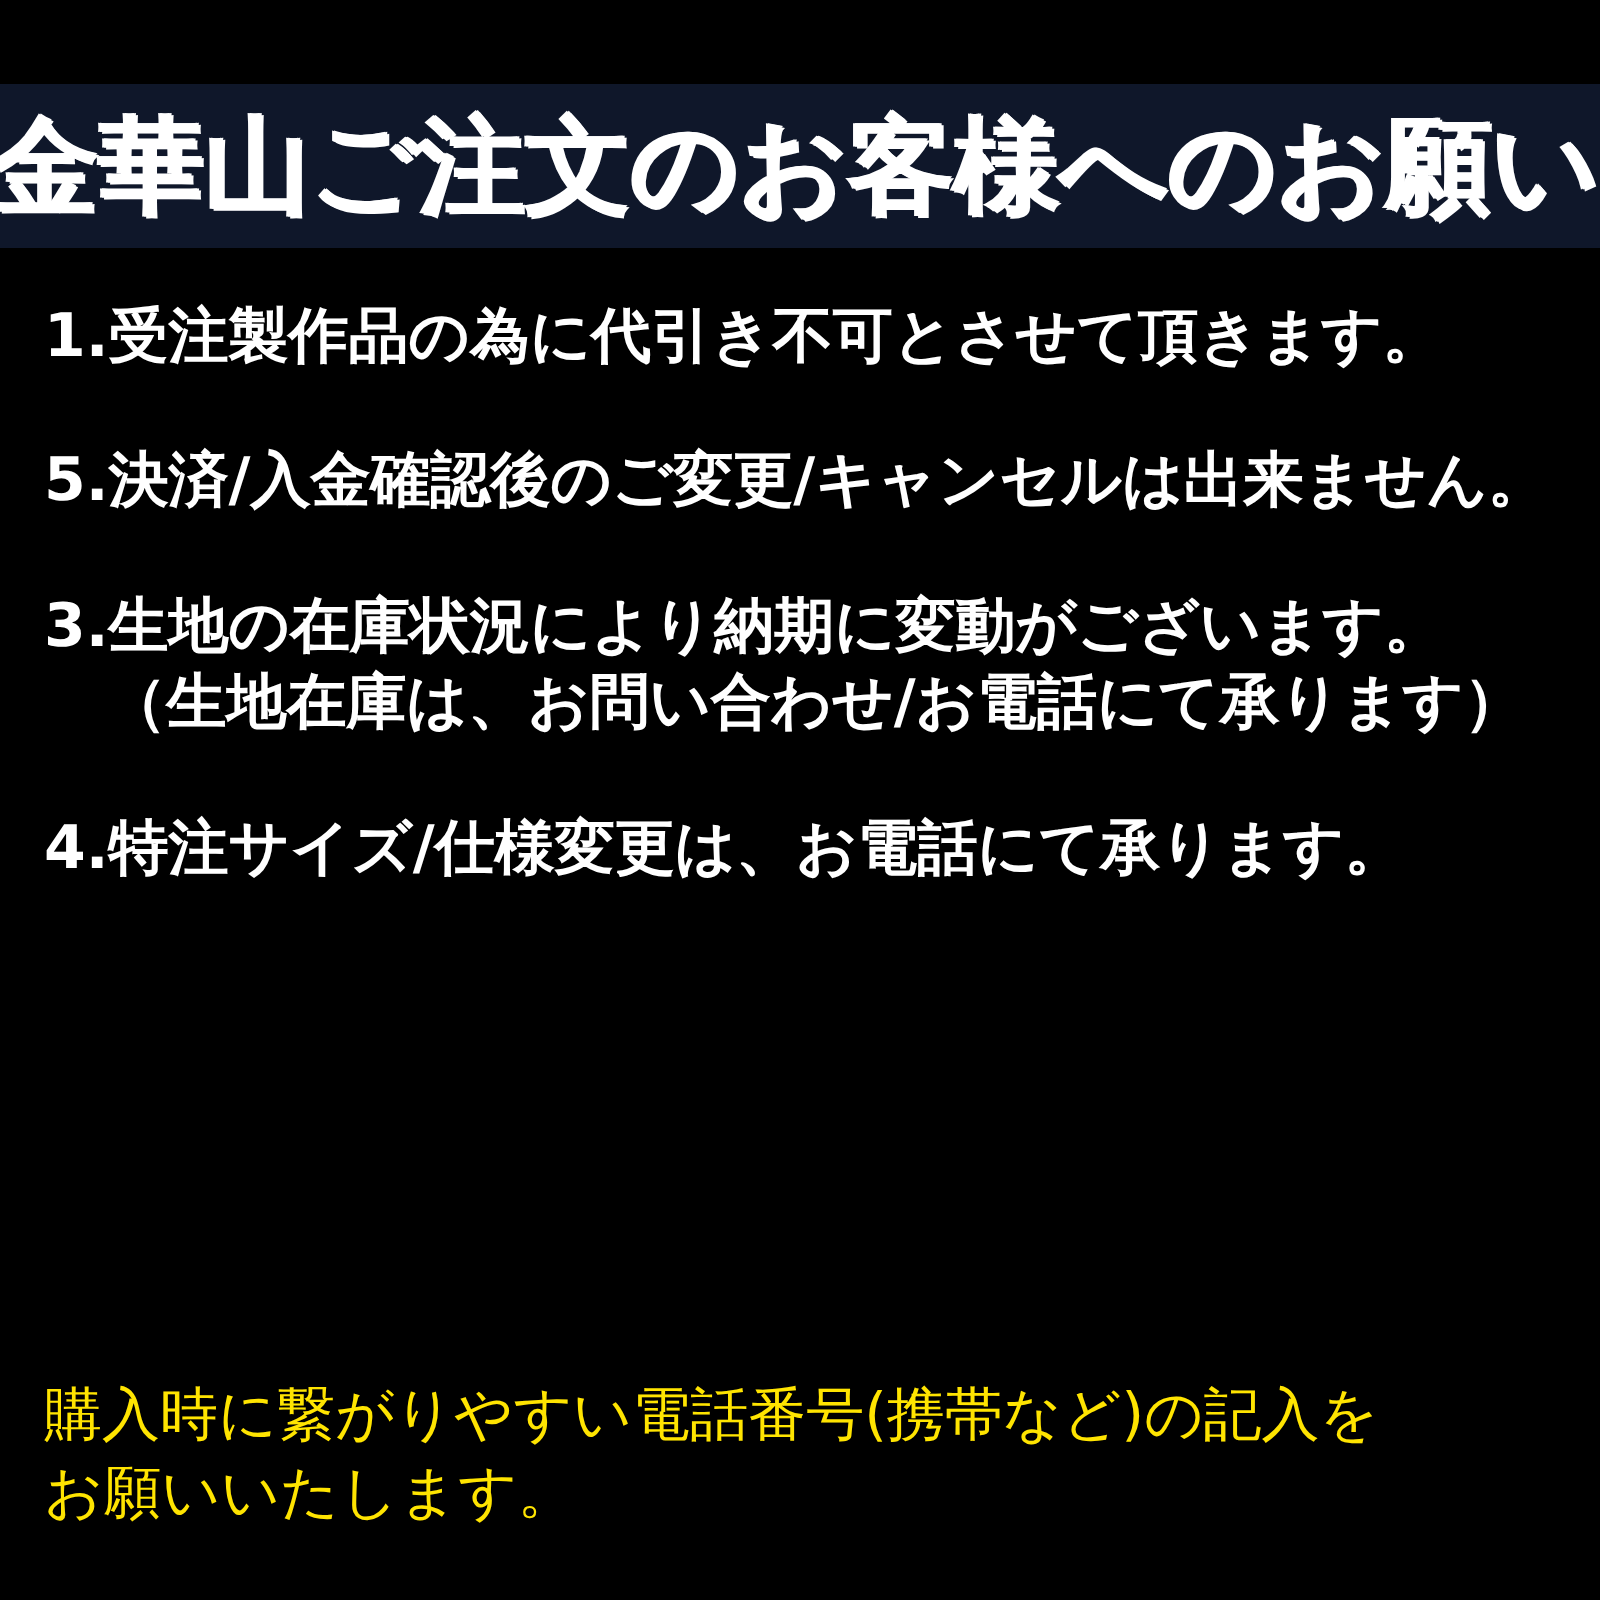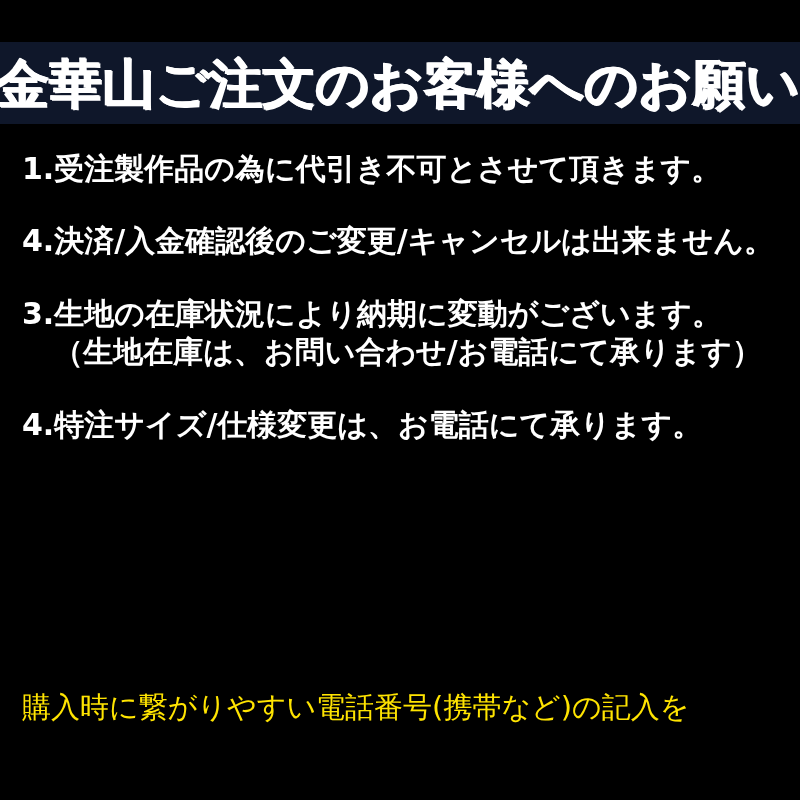--- a/index.html
+++ b/index.html
@@ -85,34 +85,35 @@
     <div class="title-text">金華山ご注文のお客様へのお願い</div>
   </div>
 
   <div class="items">
 
     <div class="item">
       <span>1.受注製作品の為に代引き不可とさせて頂きます。</span>
     </div>
 
     <div class="item">
-      <span>4.決済/入金確認後のご変更/キャンセルは出来ません。</span>
+      <span>5.決済/入金確認後のご変更/キャンセルは出来ません。</span>
     </div>
 
     <div class="item">
       <span>3.生地の在庫状況により納期に変動がございます。</span>
       <span class="line2">（生地在庫は、お問い合わせ/お電話にて承ります）</span>
     </div>
 
     <div class="item">
       <span>4.特注サイズ/仕様変更は、お電話にて承ります。</span>
     </div>
 
     <div class="item">
     </div>
 
   </div>
 
   <div class="footer-note">
     <span class="fline">購入時に繋がりやすい電話番号(携帯など)の記入を</span>
+    <span class="fline">お願いいたします。</span>
   </div>
 
 </div>
 
 </body></html>

